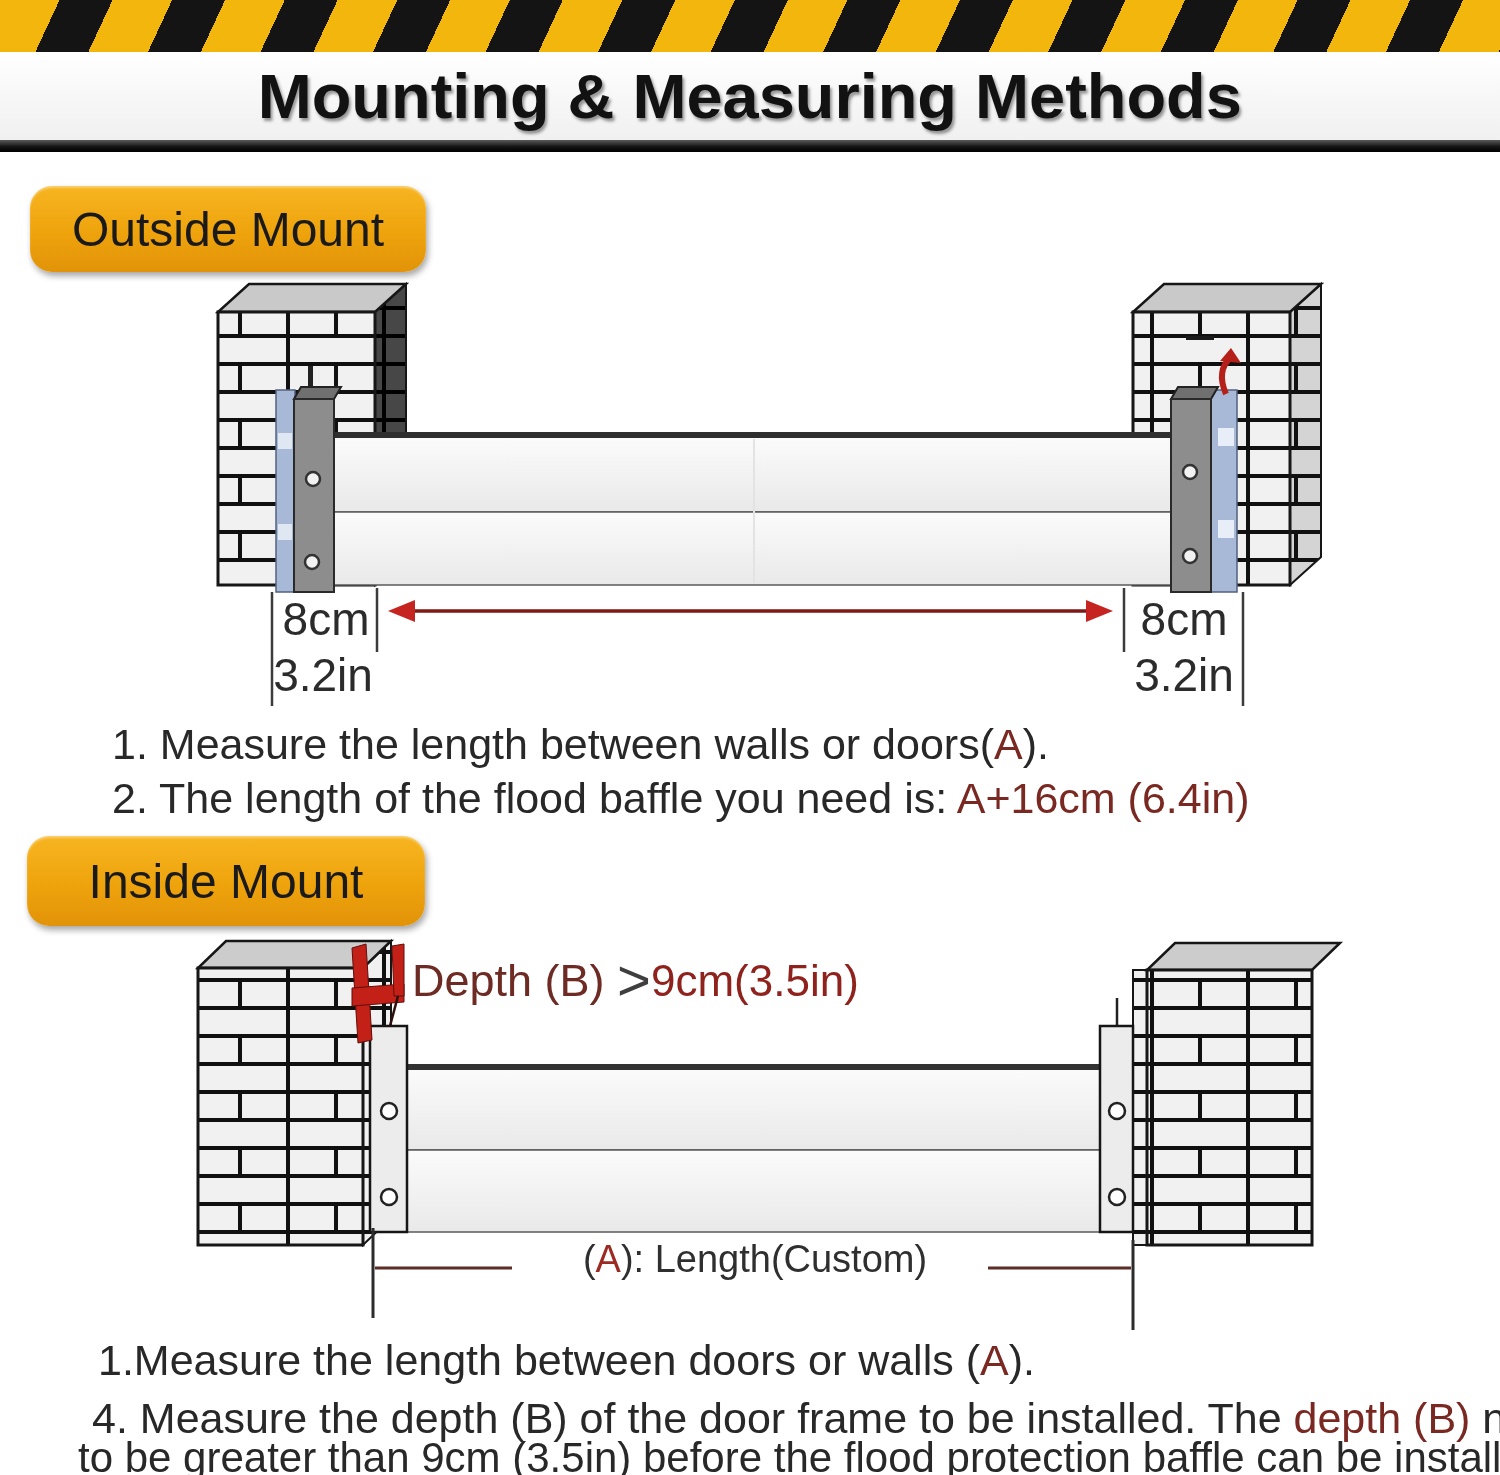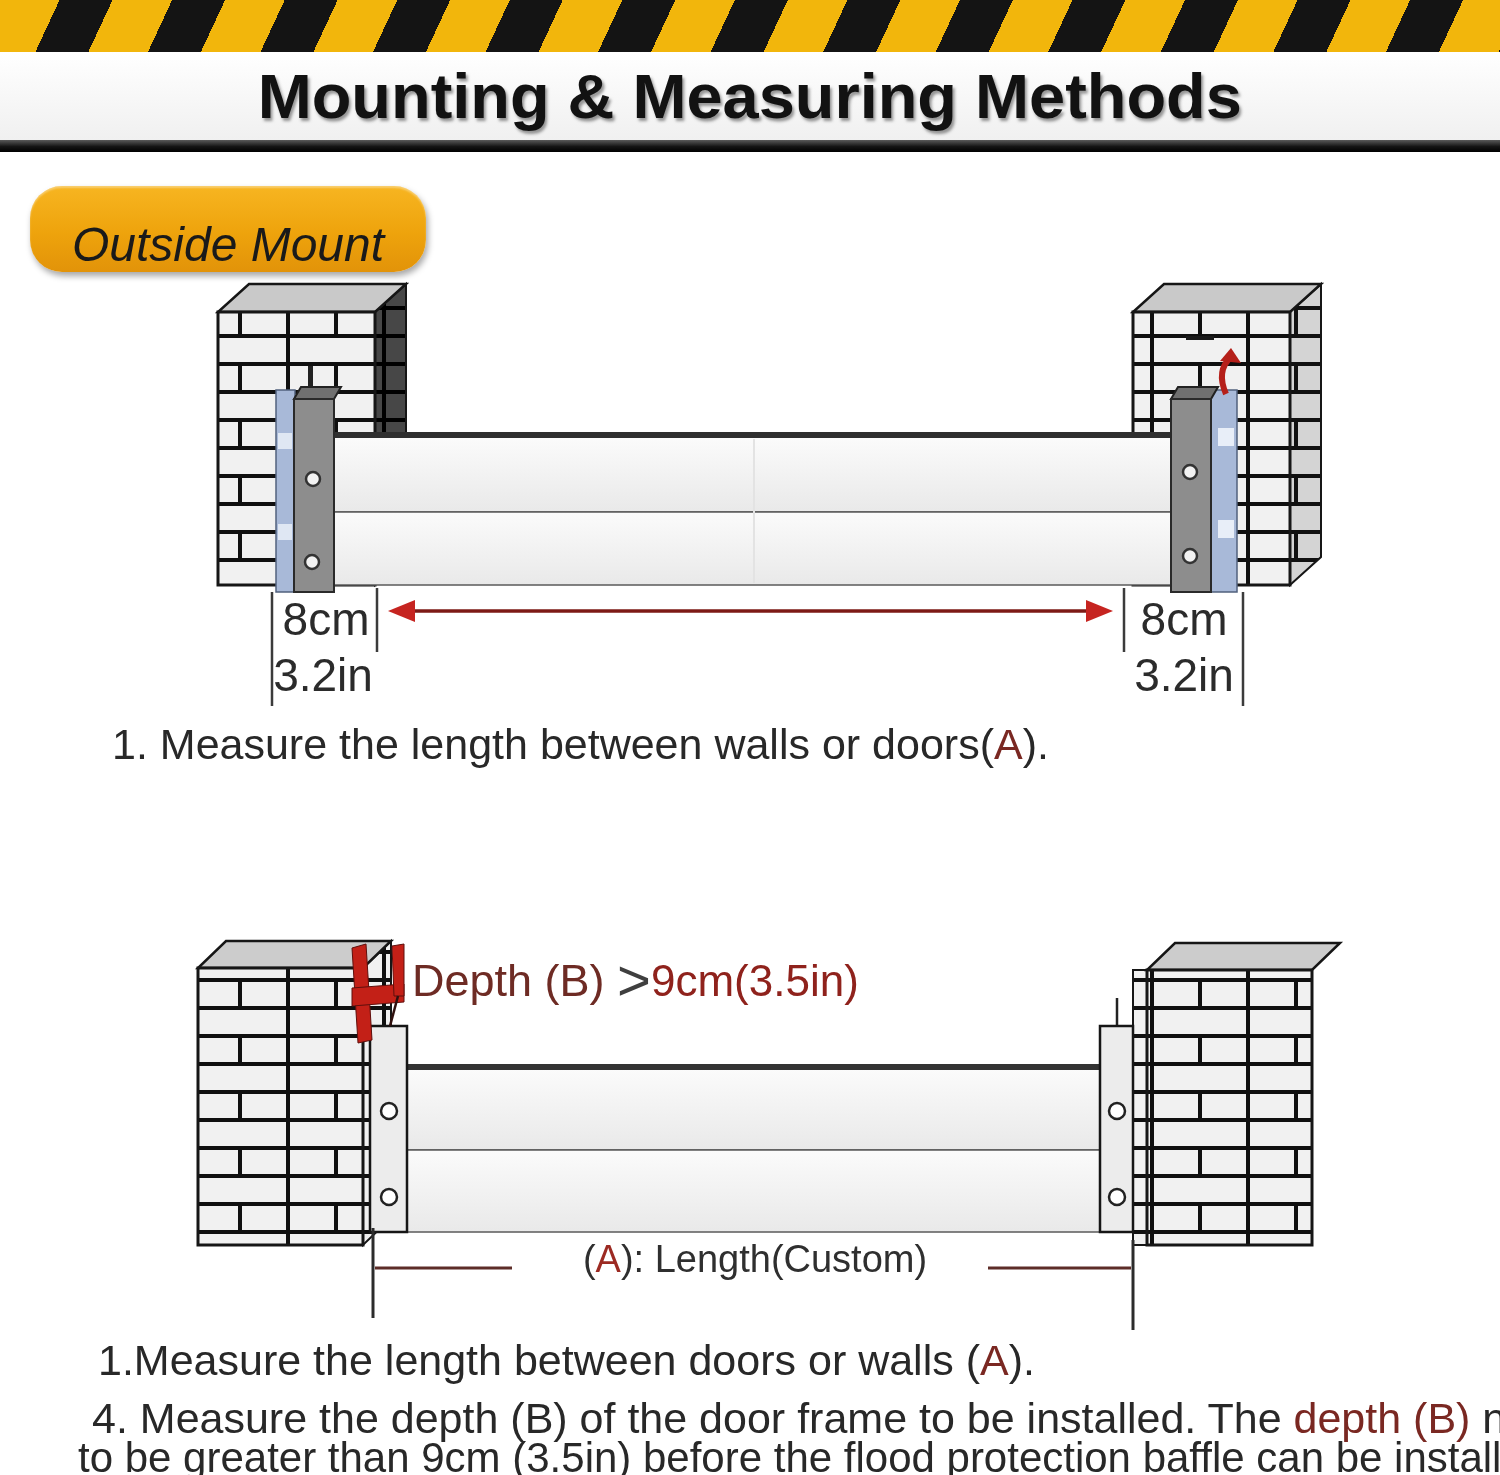--- a/index.html
+++ b/index.html
@@ -12,25 +12,25 @@
         box-shadow:0 2px 4px rgba(0,0,0,.35);}
   .title-band{position:absolute;left:0;top:52px;width:100%;height:88px;
         background:linear-gradient(180deg,#ffffff,#f0f0f0);
         display:flex;align-items:center;justify-content:center;}
   .title{font-size:63px;font-weight:bold;color:#121212;letter-spacing:0;
         transform:scaleX(1.03);text-shadow:2px 3px 3px rgba(70,70,70,.55);white-space:nowrap;}
   .header-bar{position:absolute;left:0;top:140px;width:100%;height:12px;
         background:linear-gradient(180deg,#5a5a5a 0%,#141414 55%,#000 100%);}
 
   
-  .badge{position:absolute;display:flex;align-items:flex-end;justify-content:center;
+  .badge{position:absolute;display:flex;align-items:center;justify-content:center;
         background:linear-gradient(180deg,#f7b521 0%,#eea30c 55%,#e29309 100%);
-        border-radius:32px;font-size:48px;color:#1a1a1a;
+        border-radius:22px;font-size:48px;color:#1a1a1a;
         box-shadow:2px 4px 6px rgba(0,0,0,.35), inset 0 2px 2px rgba(255,255,255,.35);
-        white-space:nowrap;font-style:italic;}
+        white-space:nowrap;}
   .badge-outside{left:30px;top:186px;width:396px;height:86px;}
   .badge-inside{left:27px;top:836px;width:398px;height:90px;}
 
   
   .diag{position:absolute;left:0;}
   .svg-outside{top:260px;width:1500px;height:460px;}
   .svg-inside{top:935px;width:1500px;height:400px;}
 
   
   .lbl{position:absolute;color:#2b2b2b;white-space:nowrap;}
@@ -155,21 +155,27 @@
   </svg>
 
   <div class="lbl gap-cm out-left-cm">8cm</div>
   <div class="lbl gap-in out-left-in">3.2in</div>
   <div class="lbl gap-cm out-right-cm">8cm</div>
   <div class="lbl gap-in out-right-in">3.2in</div>
 
   <div class="instr o-instr1">
     <span>1. Measure the length between walls or doors(</span><span class="hl">A</span><span>).</span>
   </div>
-
+  <div class="instr o-instr2">
+    <span>2. The length of the flood baffle you need is: </span><span class="hl">A+16cm (6.4in)</span><span></span>
+  </div>
+
+  <div class="badge badge-inside">
+    <span>Inside Mount</span>
+  </div>
 
   <svg class="diag svg-inside" viewBox="0 935 1500 400">
 
     <g>
       <polygon points="363,968 391,941 391,1218 363,1245" fill="url(#bk)" stroke="#161616" stroke-width="2"></polygon>
       <polygon points="198,968 363,968 391,941 226,941" fill="#cccccc" stroke="#161616" stroke-width="2.5"></polygon>
       <rect x="198" y="968" width="165" height="277" fill="url(#bk)" stroke="#161616" stroke-width="3"></rect>
     </g>
 
     <g>

